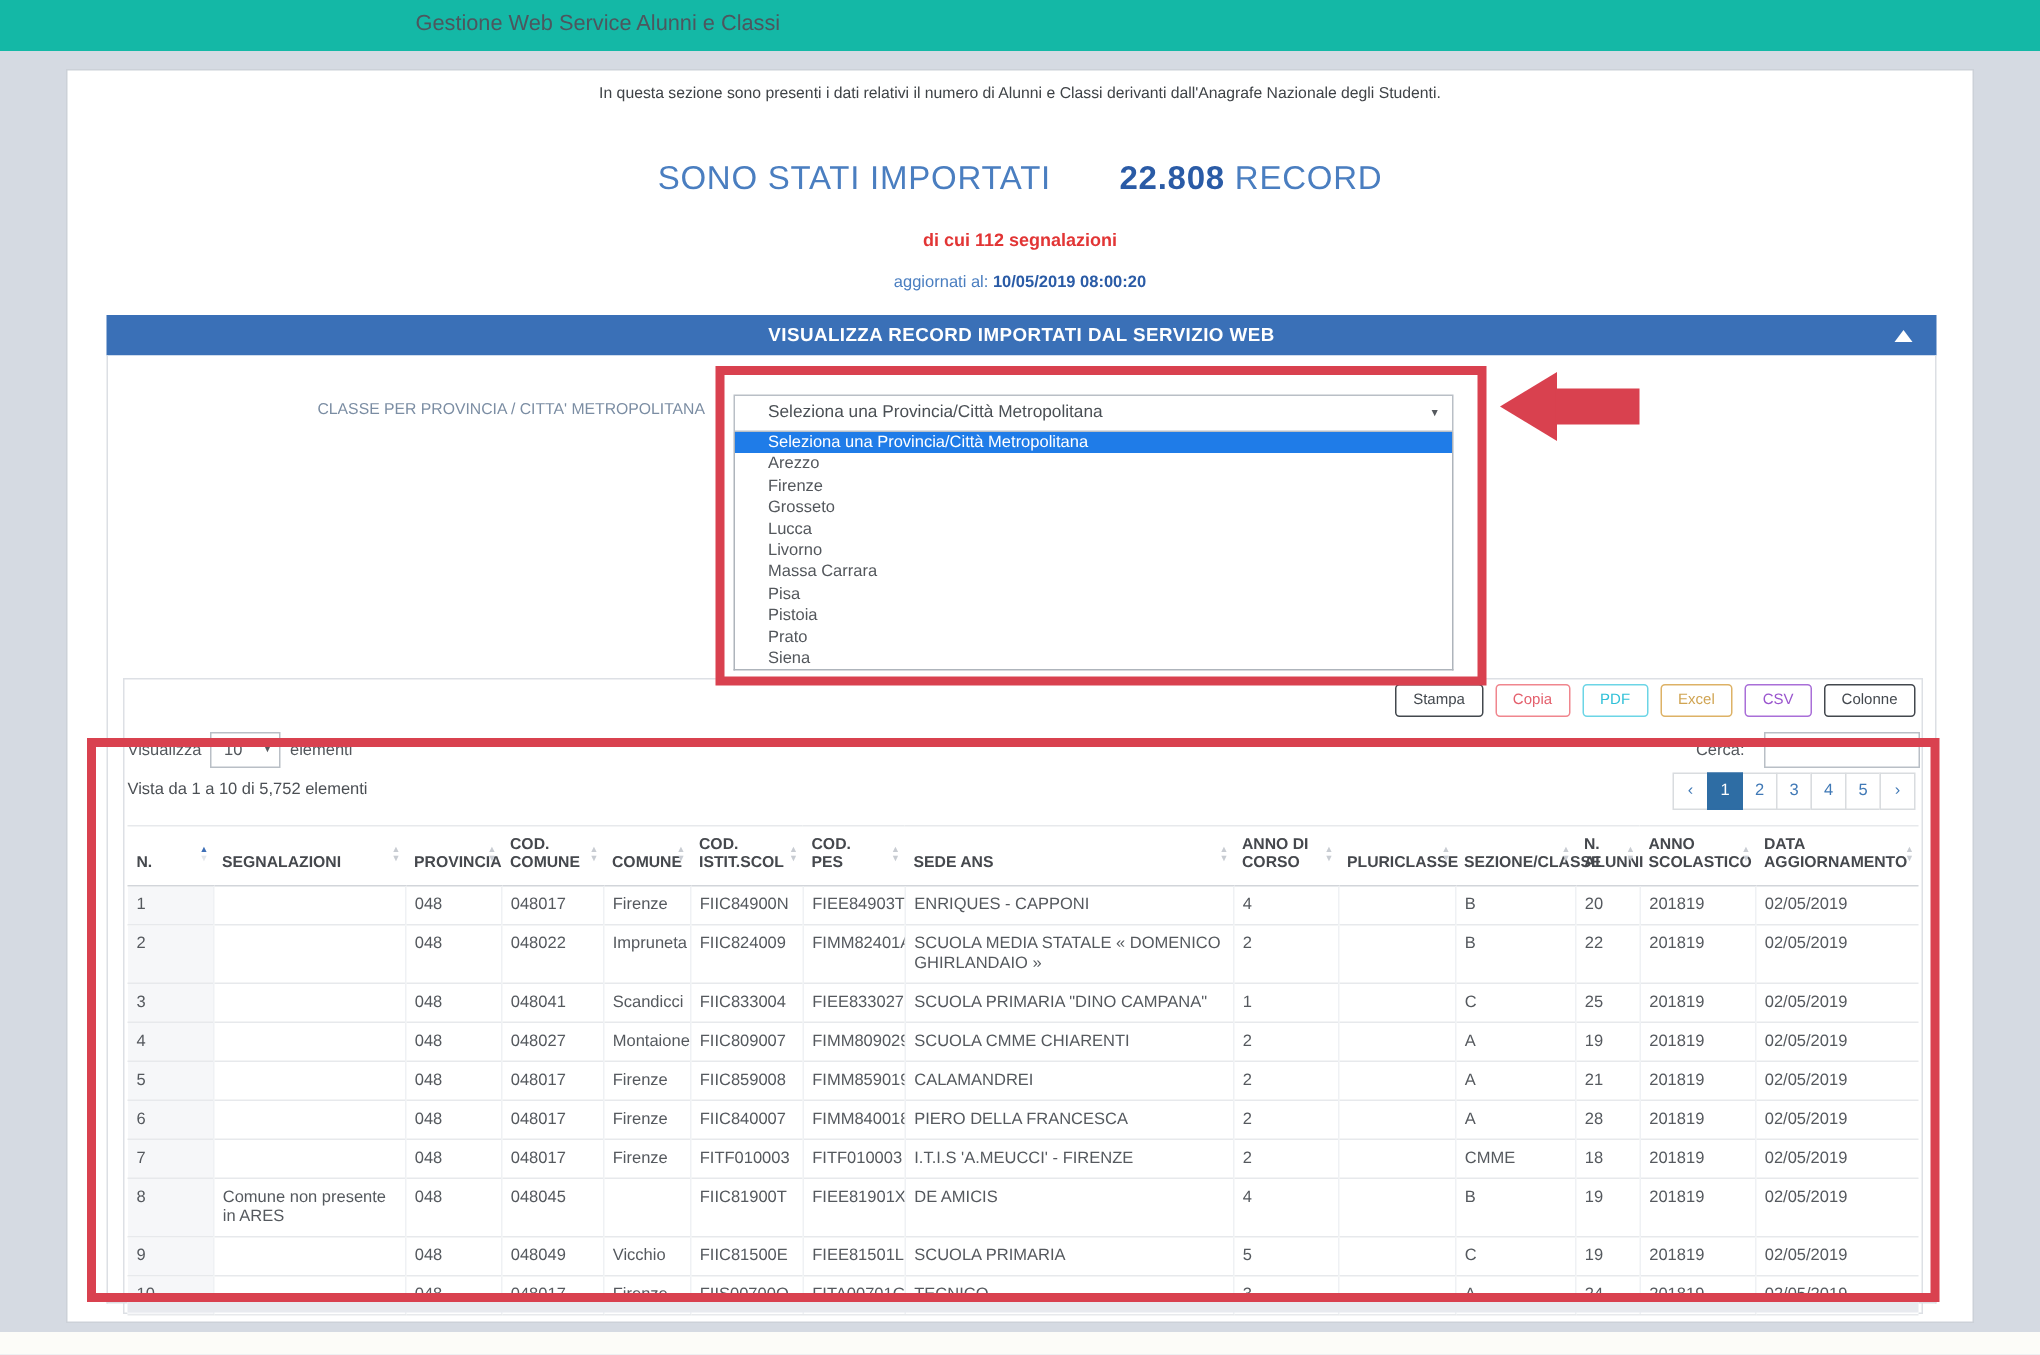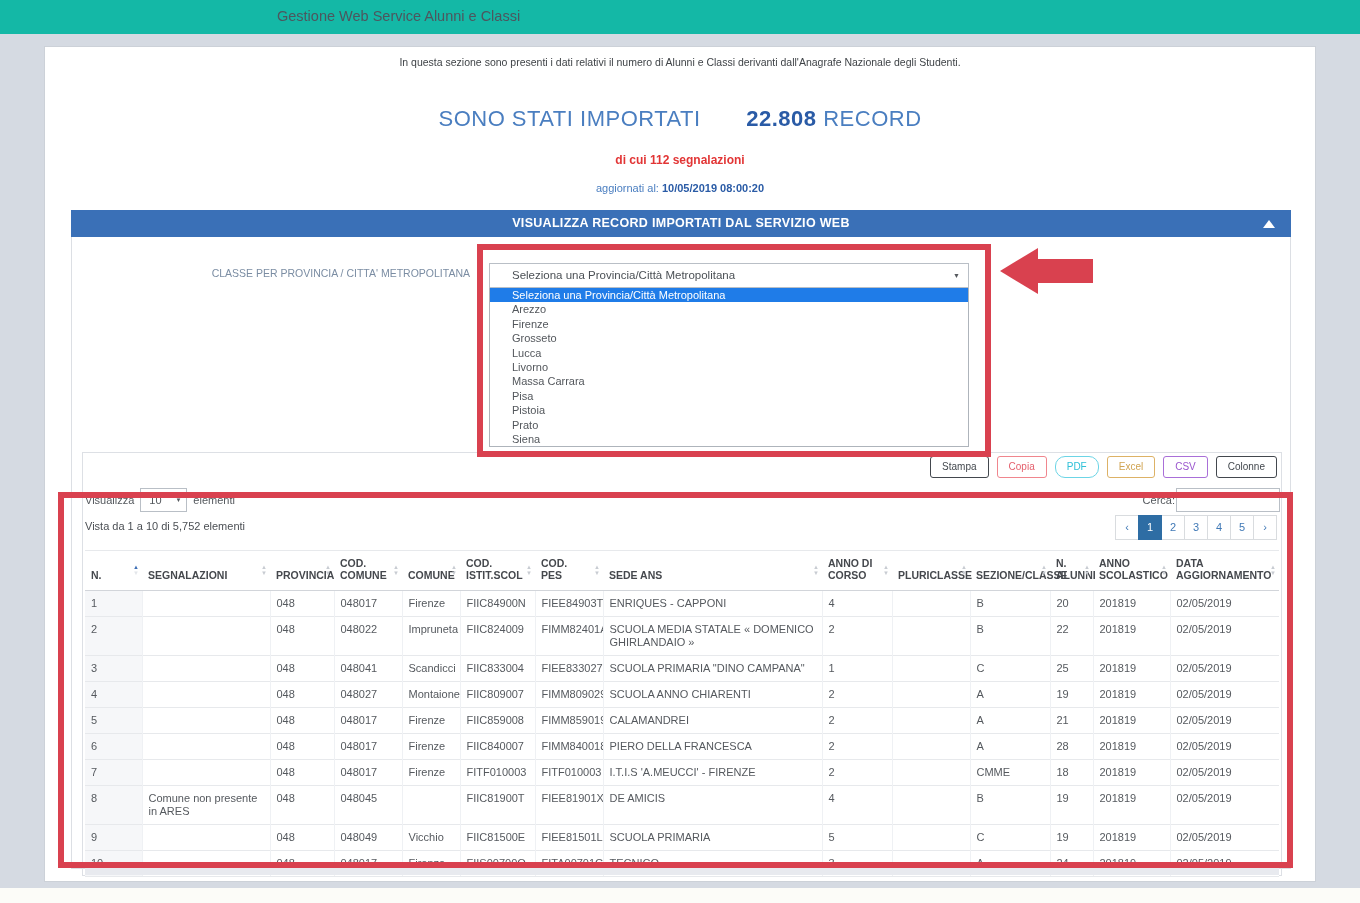--- a/index.html
+++ b/index.html
@@ -55,21 +55,21 @@
 
   .toolbar { position:absolute; top:219px; right:13px; display:flex; gap:8px; }
   .xbtn {
     height:22px; padding:0 11px; line-height:20px; font-size:10px;
     background:#fff; border:1px solid #43484e; border-radius:3px; color:#43484e; 
   }
 
   .length-row { position:absolute; left:13px; top:251px; display:flex; align-items:center; gap:6px; font-size:11px; color:#54585d; }
   .length-select { position:relative; width:47px; height:24px; border:1px solid #b9bfc6; background:#fff; line-height:22px; padding-left:8px; }
   .length-select .caret { position:absolute; right:5px; top:0; font-size:6px; color:#55595e; line-height:22px; }
-  .search-row { position:absolute; right:10px; top:251px; display:flex; align-items:center; gap:1px; font-size:11px; color:#54585d; }
+  .search-row { position:absolute; right:10px; top:251px; display:flex; align-items:center; gap:13px; font-size:11px; color:#54585d; }
   .search-row input { width:104px; height:24px; border:1px solid #b9bfc6; font-size:11px; padding:0 5px; outline:none; font-family:"Liberation Sans", sans-serif; }
 
   .info { position:absolute; left:13px; top:283px; font-size:11px; color:#4b4f54; }
   .pagination { position:absolute; right:13px; top:278px; display:flex; }
   .pcell {
     min-width:24px; height:25px; padding:0 4px; margin-left:-1px;
     border:1px solid #d9dcdf; background:#fff; color:#4079b6;
     font-size:11px; text-align:center; line-height:23px;
   }
   .pcell.active { background:#2e6da4; border-color:#2e6da4; color:#fff; position:relative; z-index:1; }
@@ -148,21 +148,21 @@
         <div class="opt">Massa Carrara</div>
         <div class="opt">Pisa</div>
         <div class="opt">Pistoia</div>
         <div class="opt">Prato</div>
         <div class="opt">Siena</div>
       </div>
 
     <div class="toolbar">
         <div class="xbtn" style="border-color: rgb(67, 72, 78); color: rgb(67, 72, 78);">Stampa</div>
         <div class="xbtn" style="border-color: rgb(240, 134, 142); color: rgb(228, 96, 109);">Copia</div>
-        <div class="xbtn" style="border-color: rgb(108, 213, 230); color: rgb(47, 192, 216); border-radius: 10px;">PDF</div>
+        <div class="xbtn" style="border-color: rgb(108, 213, 230); color: rgb(47, 192, 216);">PDF</div>
         <div class="xbtn" style="border-color: rgb(221, 178, 102); color: rgb(208, 164, 82);">Excel</div>
         <div class="xbtn" style="border-color: rgb(169, 111, 216); color: rgb(154, 85, 206);">CSV</div>
         <div class="xbtn" style="border-color: rgb(67, 72, 78); color: rgb(67, 72, 78);">Colonne</div>
       </div>
 
     <div class="length-row">
       <span>Visualizza</span>
       <span class="length-select"><span>10</span><span class="caret">▼</span></span>
       <span>elementi</span>
     </div>
@@ -312,21 +312,21 @@
               <td>02/05/2019</td>
             </tr>
             <tr>
               <td class="sorted">4</td>
               <td></td>
               <td>048</td>
               <td>048027</td>
               <td>Montaione</td>
               <td>FIIC809007</td>
               <td>FIMM809029</td>
-              <td>SCUOLA ANNO CHIARENTI</td>
+              <td>SCUOLA CMME CHIARENTI</td>
               <td>2</td>
               <td></td>
               <td>A</td>
               <td>19</td>
               <td>201819</td>
               <td>02/05/2019</td>
             </tr>
             <tr>
               <td class="sorted">5</td>
               <td></td>

